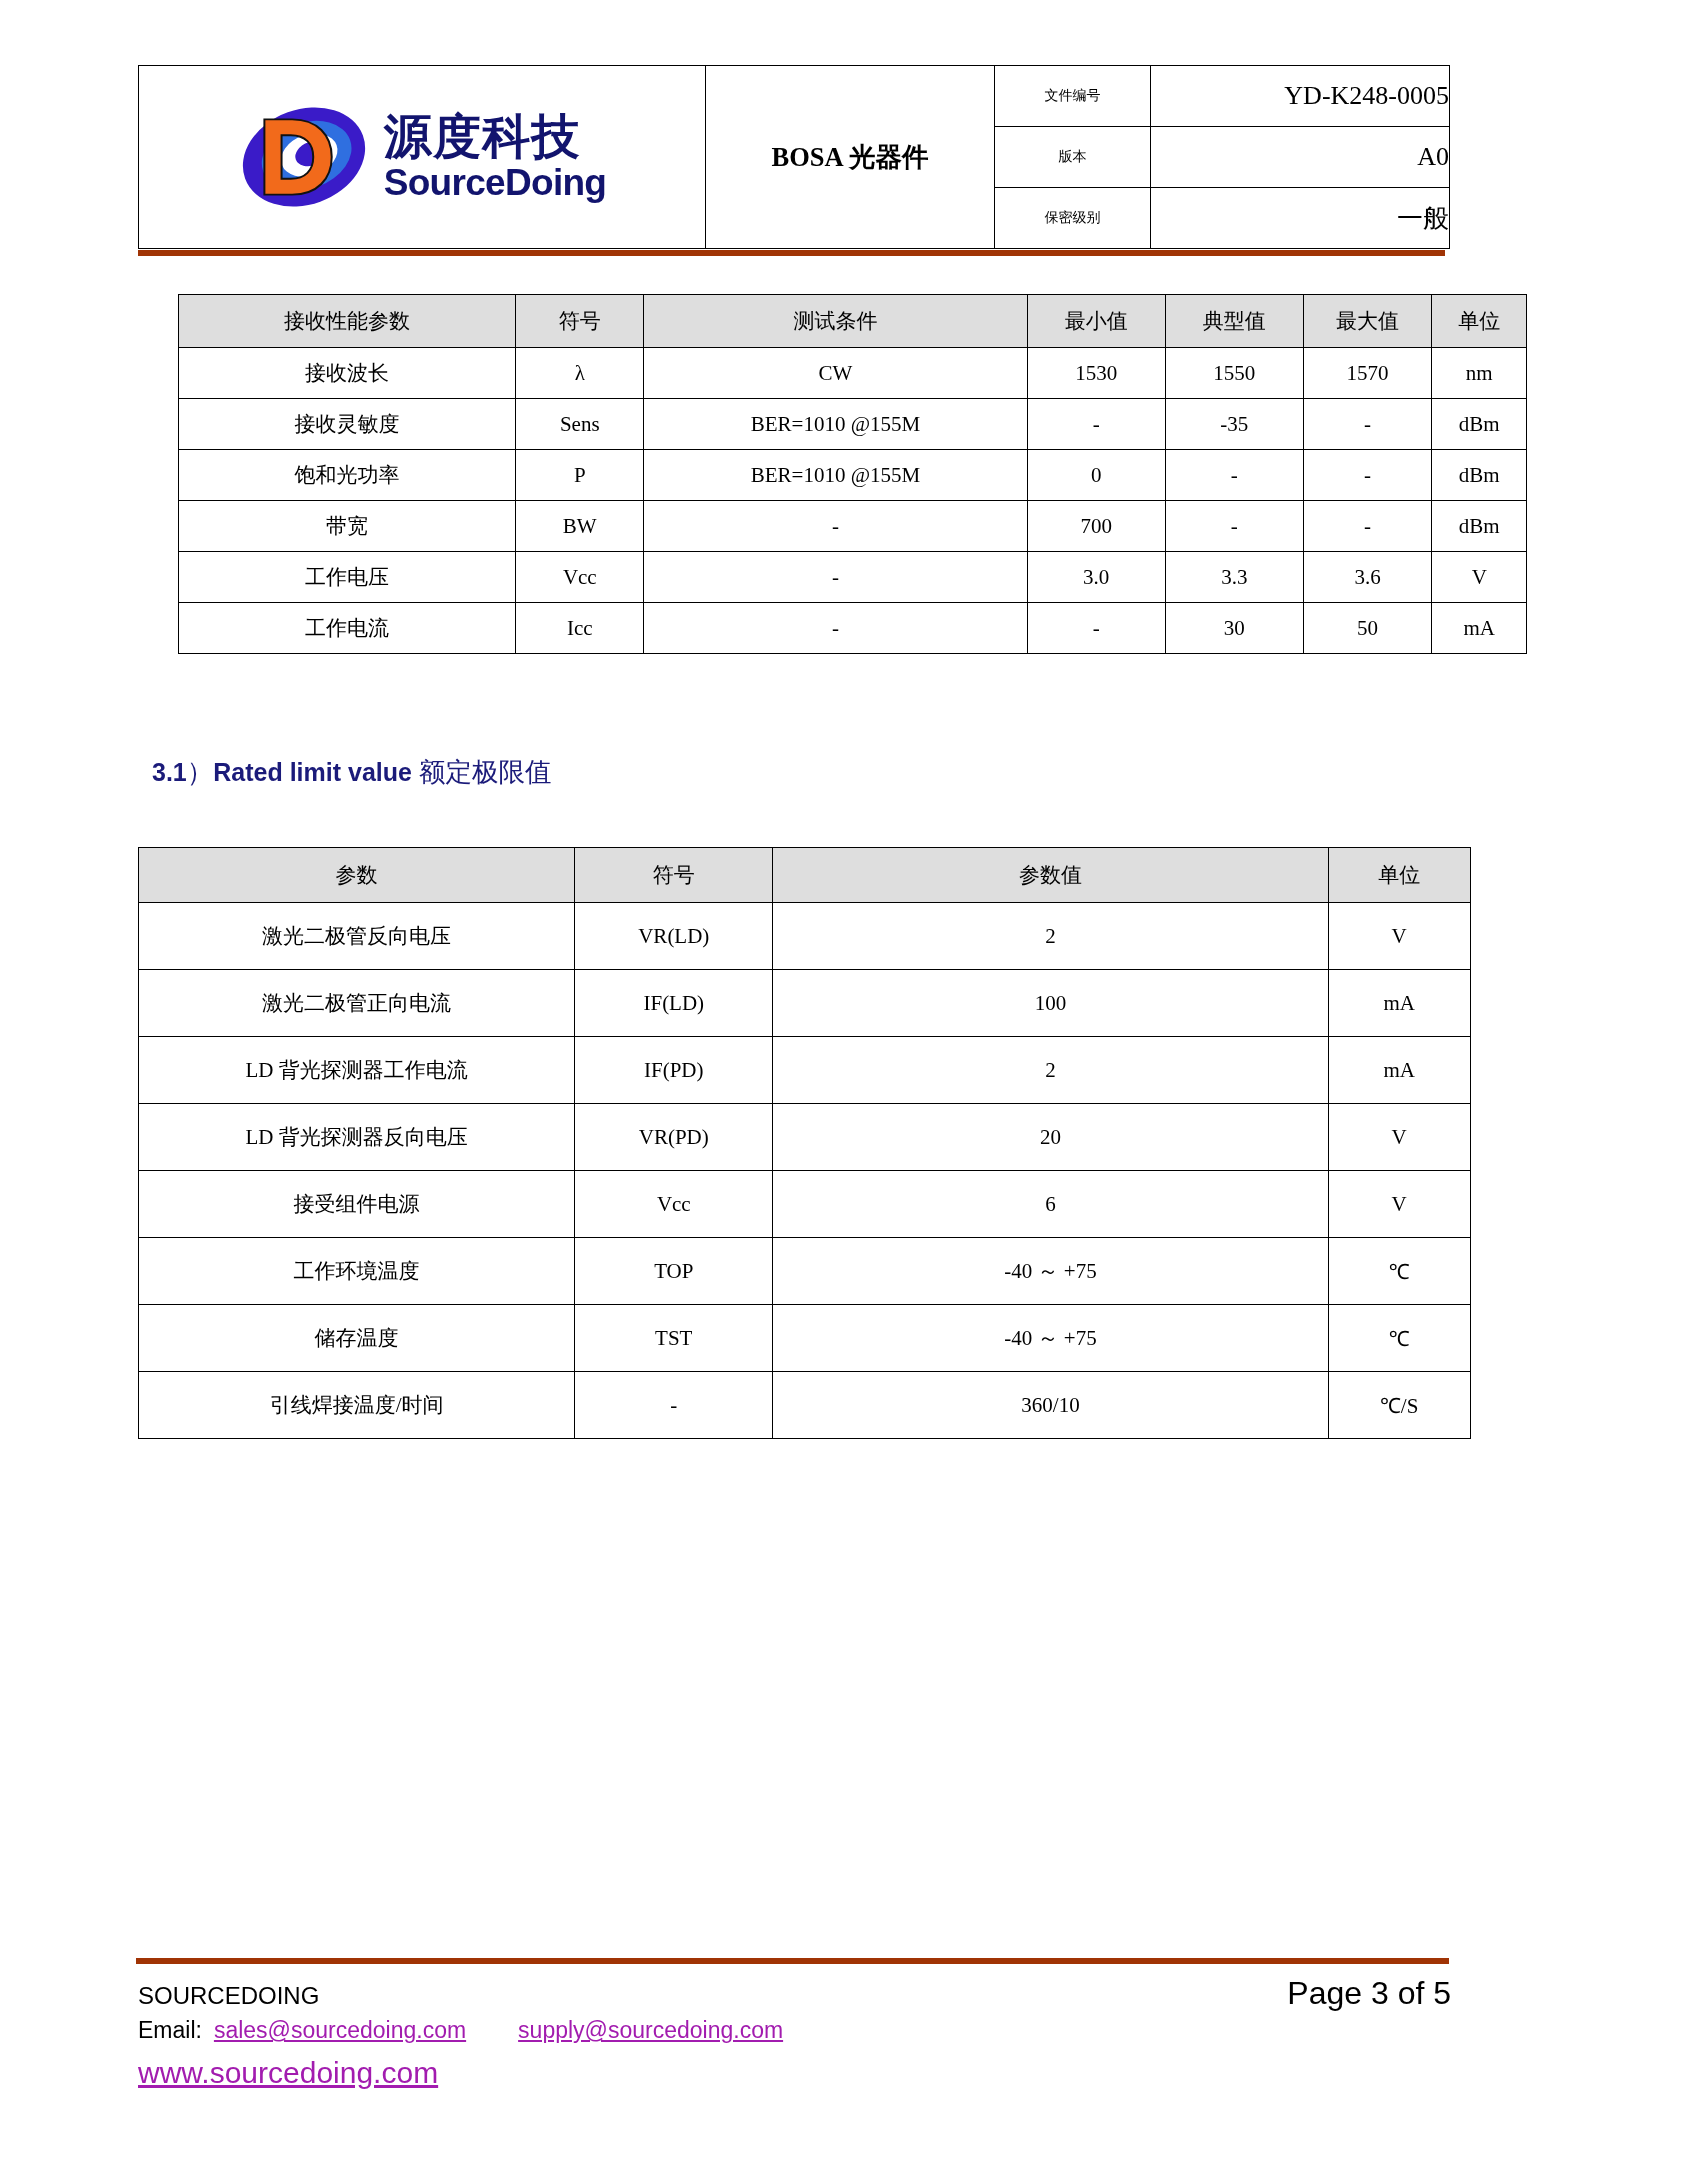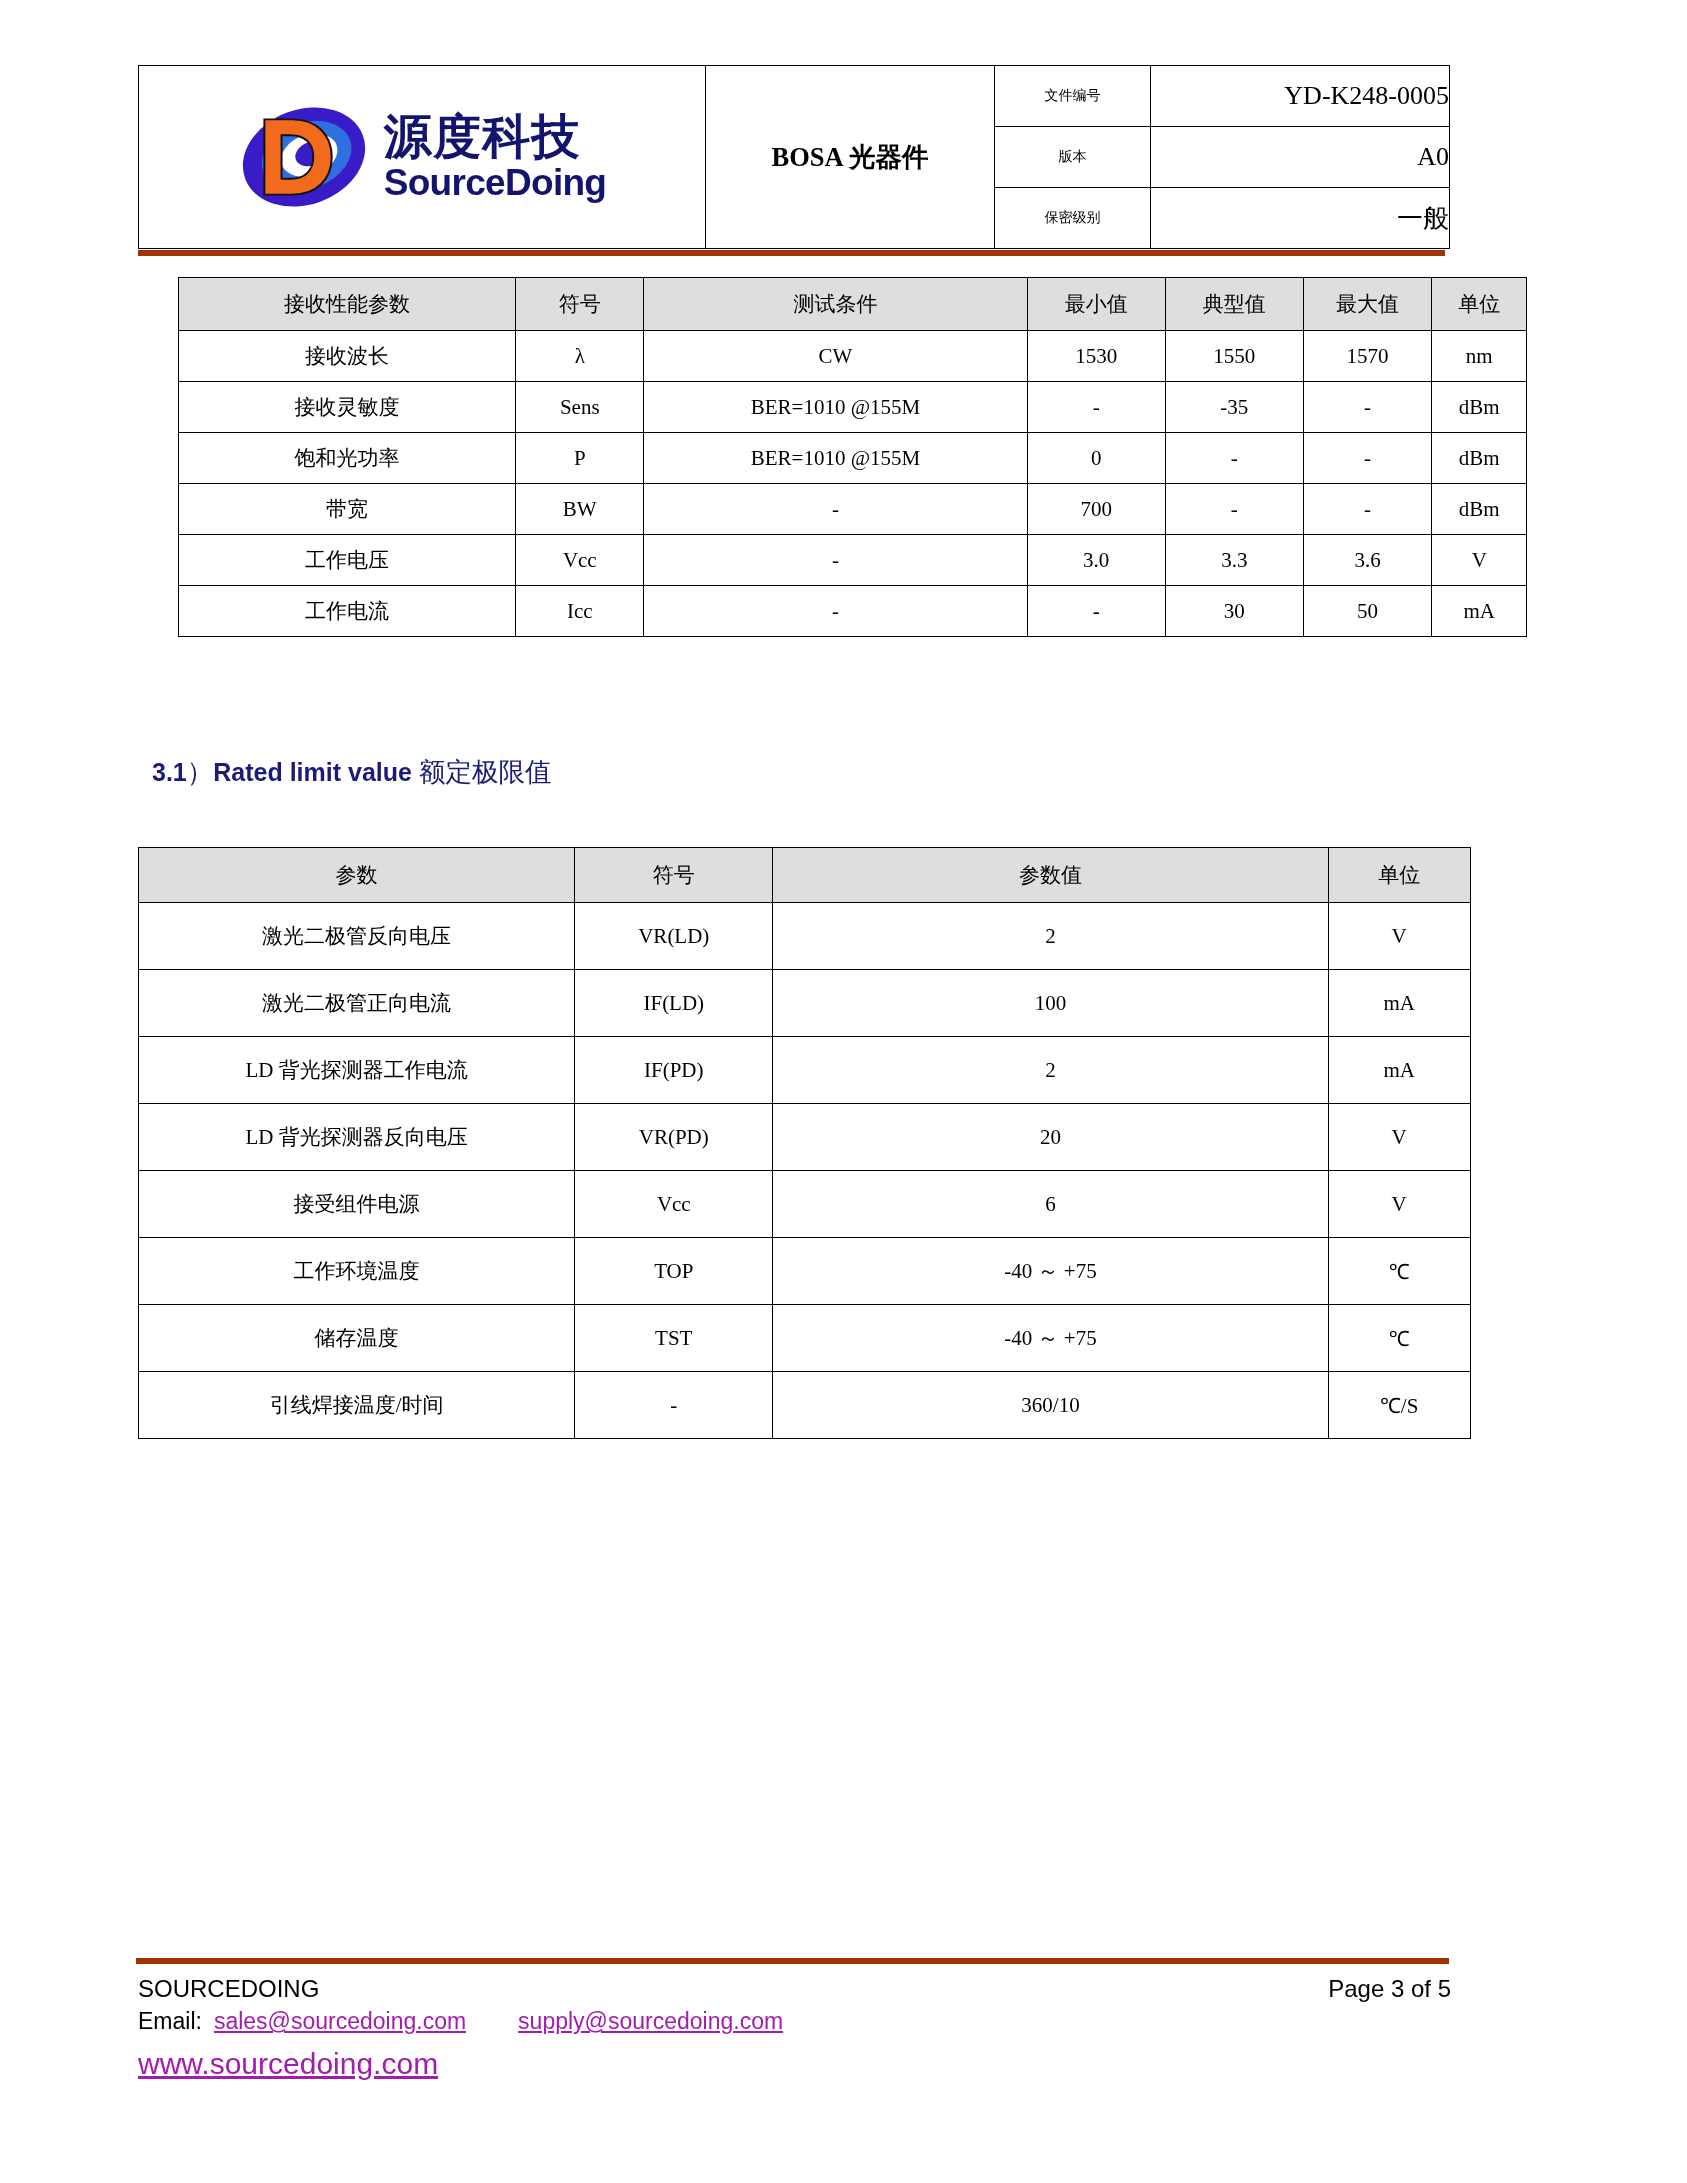--- a/index.html
+++ b/index.html
@@ -105,21 +105,21 @@
     top: 250px;
     width: 1307px;
     height: 6px;
     background: #a03405;
   }
 
   
   .spec1-wrap {
     position: absolute;
     left: 138px;
-    top: 277px;
+    top: 294px;
     padding-left: 40px;
   }
   table.spec {
     border-collapse: collapse;
     table-layout: fixed;
     font-size: 21px;
   }
   table.spec th, table.spec td {
     border: 1.3px solid #000;
     text-align: center;
@@ -196,21 +196,21 @@
     font-family: "Liberation Sans", sans-serif;
     font-size: 23px;
     color: #000;
   }
   .footer-row1 {
     display: flex;
     justify-content: space-between;
     align-items: baseline;
   }
   .footer-brand { font-size: 24px; }
-  .footer-page { font-size: 24px; margin-left: 41px; }
+  .footer-page { font-size: 32px; margin-left: 41px; }
   .footer-row2 {
     margin-top: 5.3px;
     display: flex;
     align-items: baseline;
     gap: 12px;
     font-size: 23px;
   }
   .footer-row3 { margin-top: 12px; font-size: 30px; }
   a.link, .link {
     color: #a21caf;

